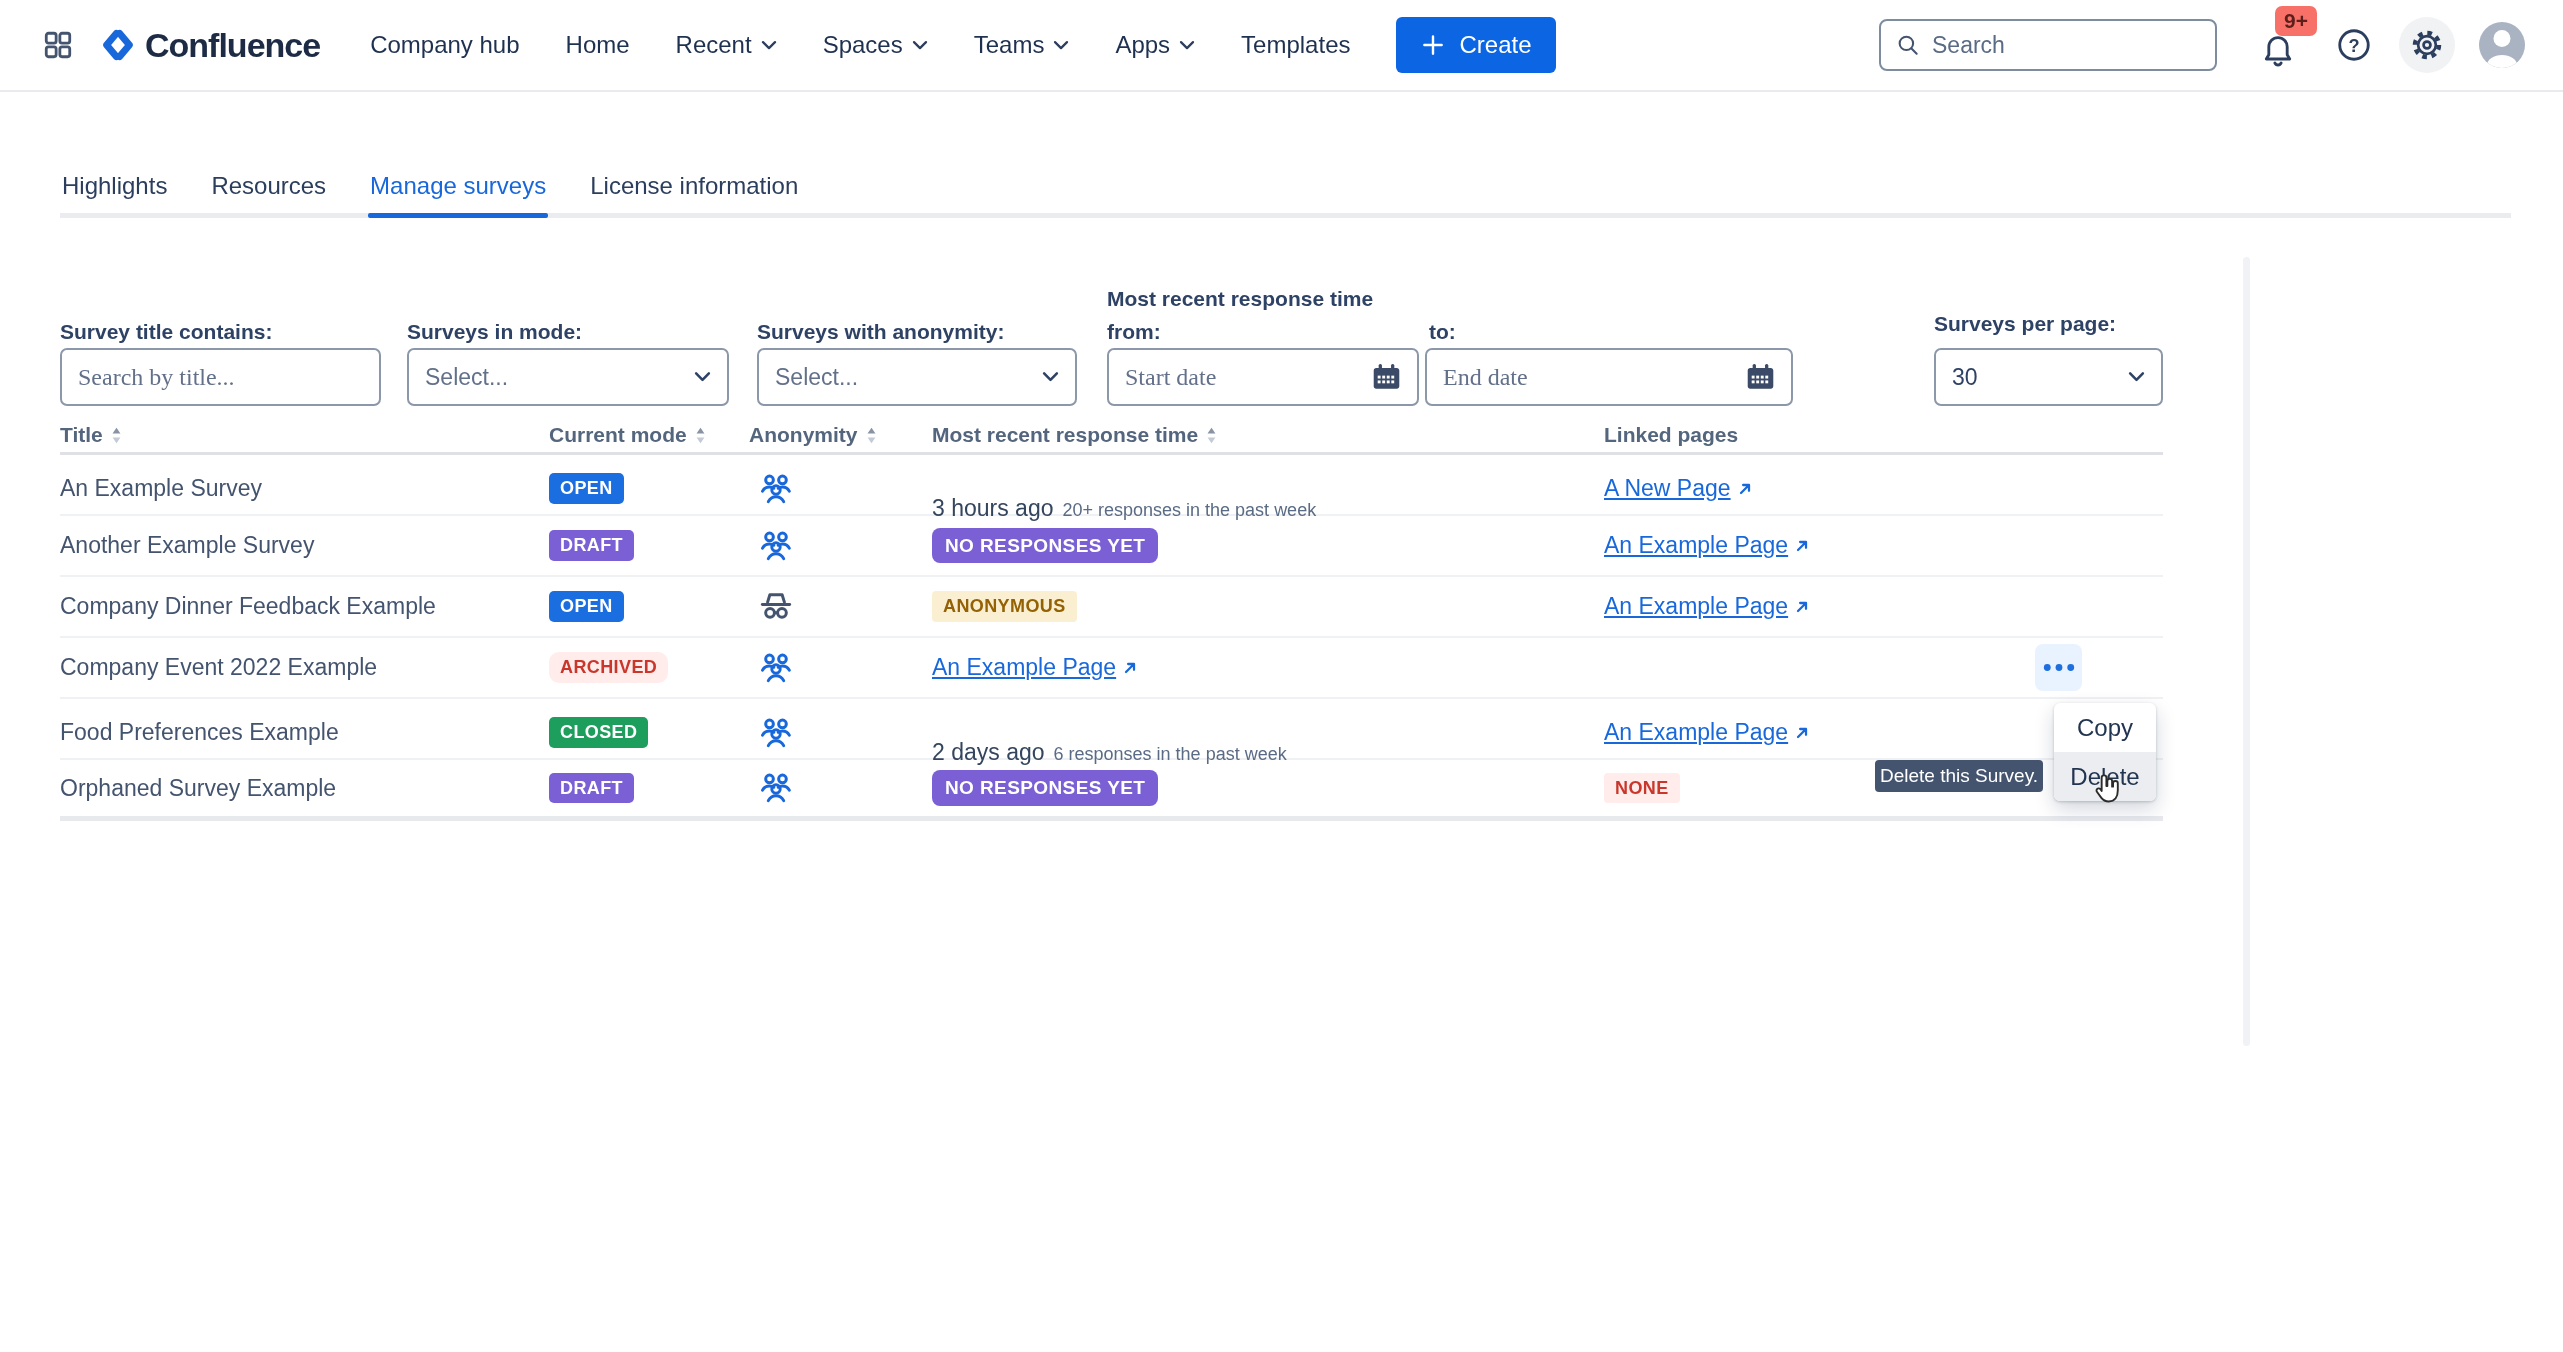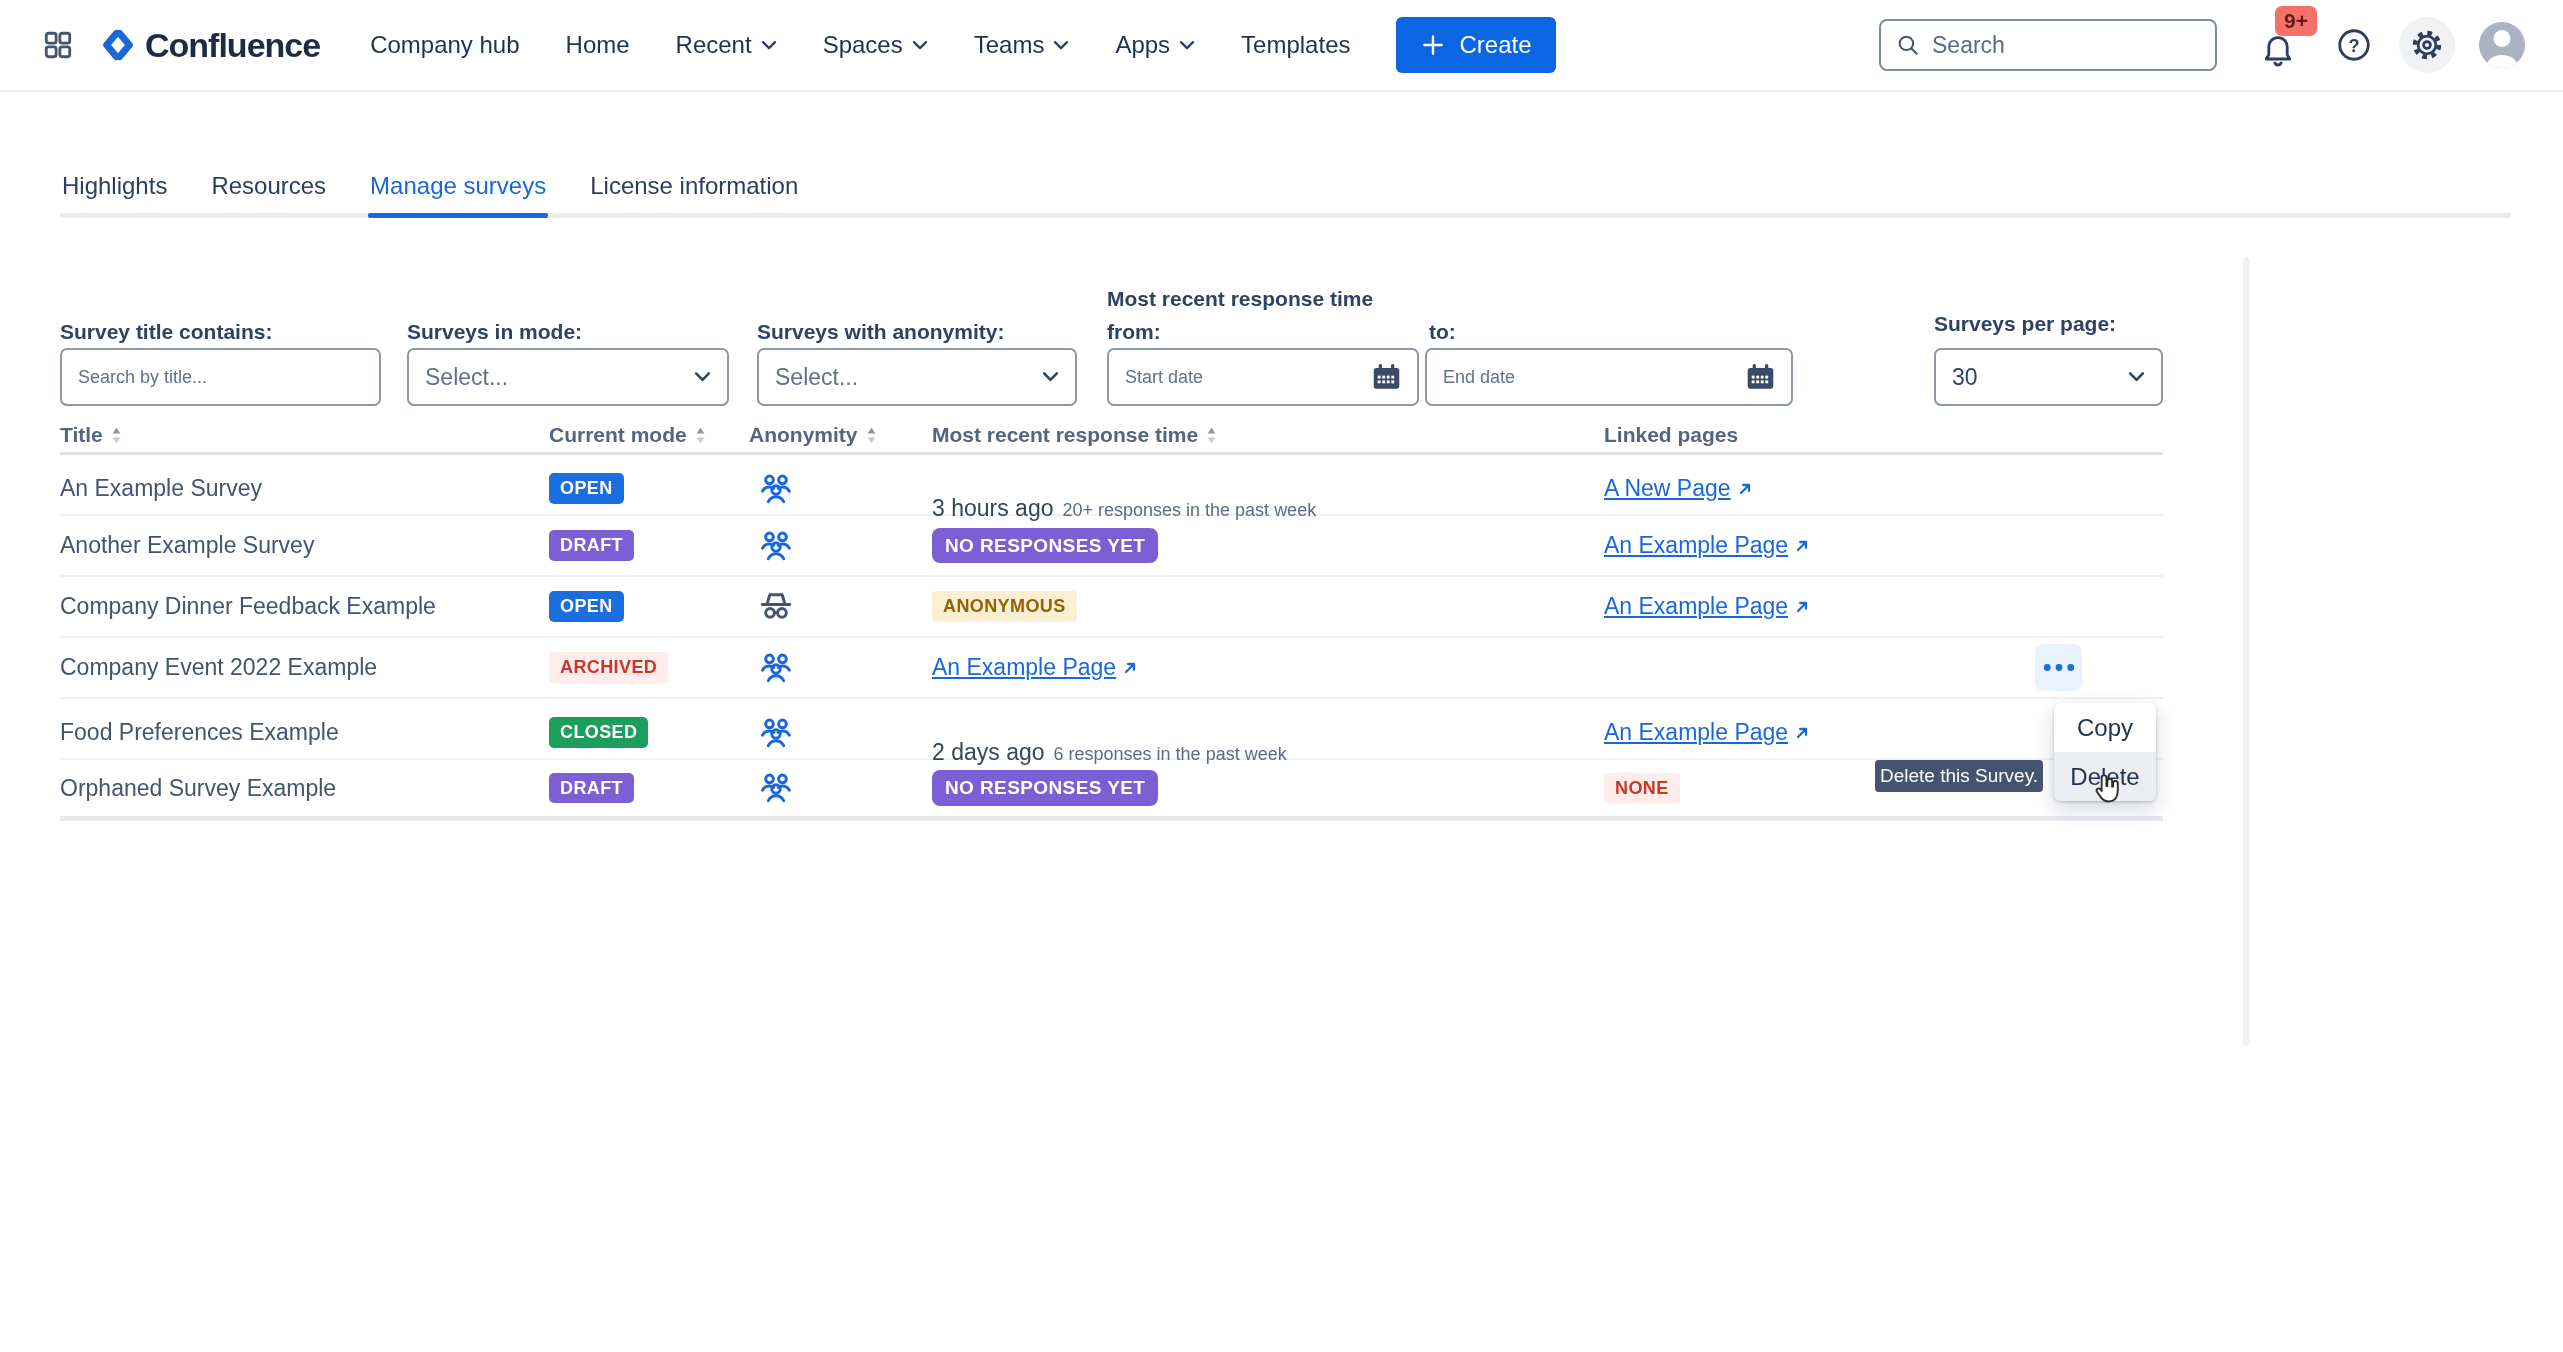--- a/index.html
+++ b/index.html
@@ -73,40 +73,40 @@
   
   .intro { position:absolute; left:60px; top:237px; font-size:24px; color:#213450; display:flex; align-items:center; gap:9px; }
   .learn-link { color:#1868DB; text-decoration:underline; cursor:pointer; display:inline-flex; align-items:center; gap:5px; }
 
   
   .f-label { position:absolute; font-size:21px; font-weight:700; color:#2E4265; white-space:nowrap; }
   .f-box {
     position:absolute; top:348px; height:58px; border:2px solid #8C97A9; border-radius:7px; background:#fff;
     display:flex; align-items:center; padding:0 16px; font-size:23px;
   }
-  .f-box input { border:none; outline:none; width:100%; font-size:18px; color:#6d28d9; font-family:Liberation Sans, sans-serif; }
+  .f-box input { border:none; outline:none; width:100%; font-size:24px; color:#6d28d9; font-family:Liberation Serif, serif; }
   .f-box input::placeholder { color:#62708A; }
   .f-select { justify-content:space-between; cursor:pointer; color:#62708A; }
   .f-select.value { color:#2E4265; }
   .cal-icon { position:absolute; right:14px; top:50%; transform:translateY(-50%); display:flex; }
 
   
   .table { position:absolute; left:60px; top:418px; width:2103px; }
   .grid { display:grid; grid-template-columns:489px 200px 183px 672px 486px 73px; align-items:center; }
   .thead { height:37px; border-bottom:3px solid #DFE1E6; color:#54657E; font-size:21px; font-weight:700; }
   .th { display:flex; align-items:center; gap:8px; cursor:pointer; }
   .th.nosort { cursor:default; }
   .trow { height:61px; border-bottom:2px solid #F0F1F4; font-size:23px; color:#44546F; background:#fff; }
   .trow:last-child { border-bottom:5px solid #E7E9ED; }
   .cell-title { color:#44546F; }
   .badge { display:inline-block; padding:5px 11px; border-radius:5px; font-size:18px; font-weight:700; letter-spacing:.4px; line-height:1.15; white-space:nowrap; }
   .badge.open     { background:#1A6EE0; color:#fff; }
   .badge.draft    { background:#7A5FD5; color:#fff; }
   .badge.closed   { background:#1E9E5C; color:#fff; }
-  .badge.archived { background:#FFECEB; color:#C9372C; border-radius:2px; }
+  .badge.archived { background:#FFECEB; color:#C9372C; border-radius:10px; }
   .badge.noresp   { background:#7A5FD5; color:#fff; padding:7px 13px; border-radius:8px; font-size:19px; }
   .badge.anon     { background:#FAF0D1; color:#946104; border-radius:4px; }
   .badge.none     { background:#FFECEB; color:#C9372C; border-radius:4px; }
   .anon-icon { display:flex; margin-left:6px; }
   .resp { display:flex; align-items:baseline; gap:9px;margin-top:40px; }
   .resp-main { font-size:23px; color:#34455E; }
   .resp-sub  { font-size:18px; color:#5A6B85; }
   .page-link { color:#1868DB; font-size:23px; text-decoration:underline; cursor:pointer; display:inline-flex; align-items:center; gap:6px; white-space:nowrap; }
   .page-link svg { flex:none; }
   .meatball {

